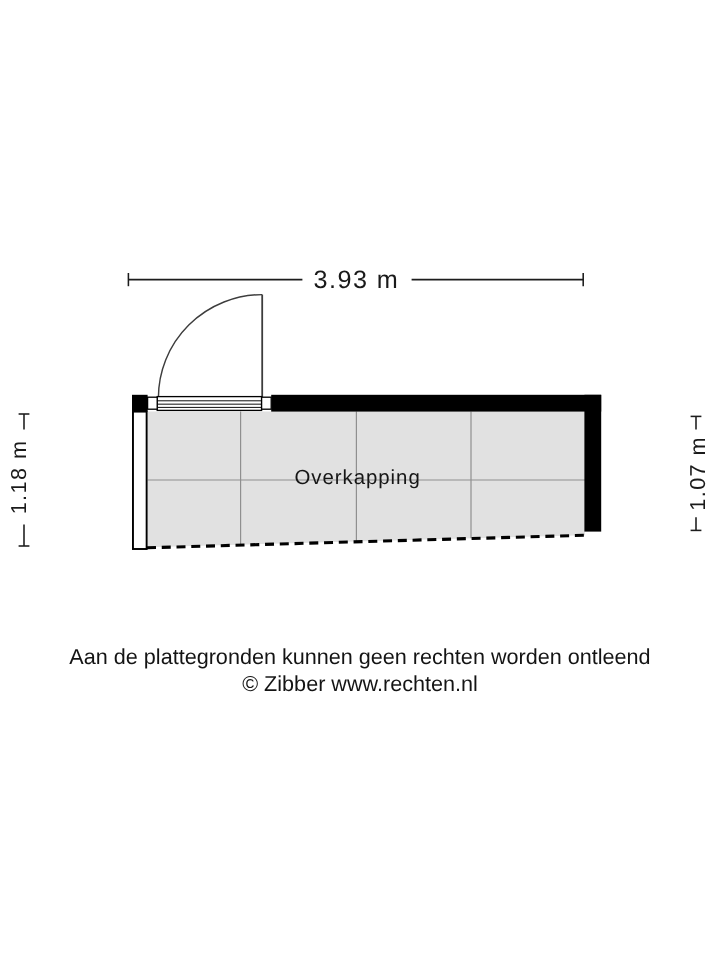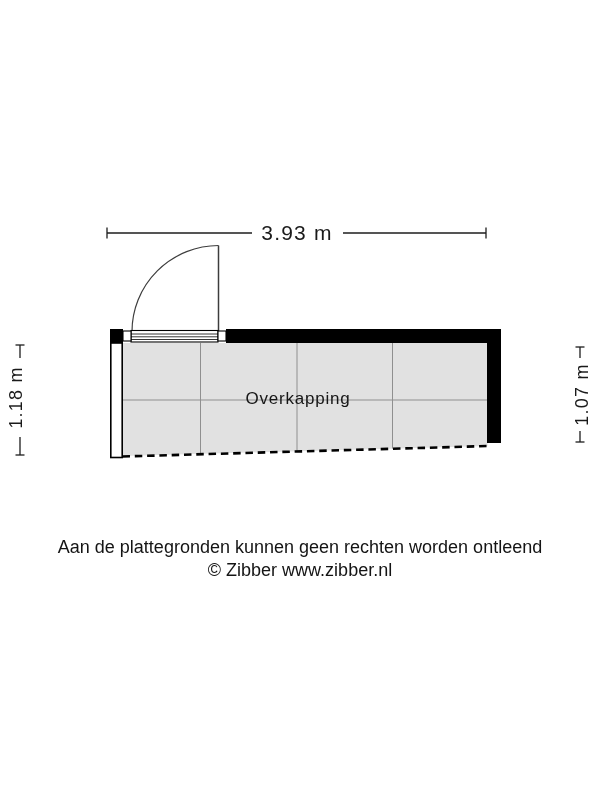--- a/index.html
+++ b/index.html
@@ -80,13 +80,13 @@
     <line x1="575.5" y1="442" x2="584.5" y2="442" stroke-width="1.3" stroke="#1c1c1c"></line>
     <line x1="580" y1="347" x2="580" y2="358" stroke-width="1.3" stroke="#1c1c1c"></line>
     <line x1="580" y1="431" x2="580" y2="442" stroke-width="1.3" stroke="#1c1c1c"></line>
     <text class="dim-label-side" x="581.5" y="394.5" text-anchor="middle" dominant-baseline="central" transform="rotate(-90 581.5 394.5)">1.07 m</text>
   </g>
 
   <text class="room-label" x="298" y="403.5" text-anchor="middle">Overkapping</text>
 </svg>
 
 <div class="footer-line" id="footer-line1">Aan de plattegronden kunnen geen rechten worden ontleend</div>
-<div class="footer-line" id="footer-line2">© Zibber www.zibber.nl</div>
+<div class="footer-line" id="footer-line2">© Zibber www.rechten.nl</div>
 
 </body></html>

